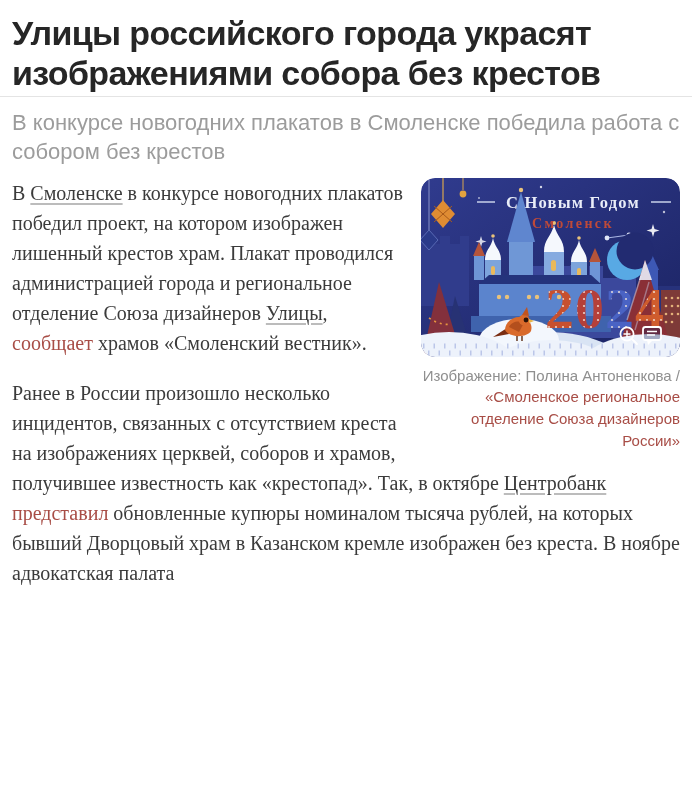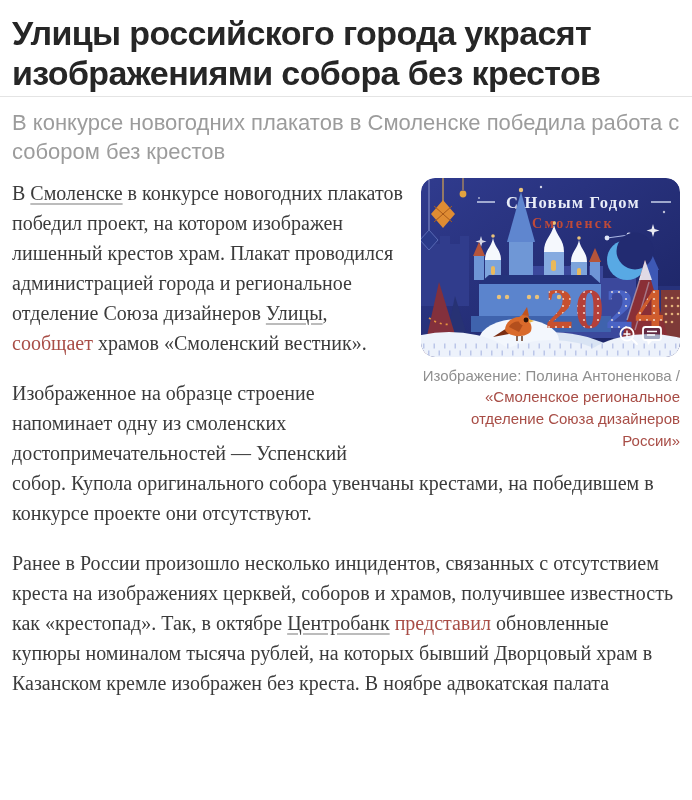--- a/index.html
+++ b/index.html
@@ -254,18 +254,17 @@
           </g>
         </svg>
       </span>
       <figcaption>
         <span>Изображение: Полина Антоненкова / </span><a class="credit-link">«Смоленское региональное отделение Союза дизайнеров России»</a>
       </figcaption>
     </figure>
 
     <div>
         <p><span>В </span><a class="ulink">Смоленске</a><span> в конкурсе новогодних плакатов победил проект, на котором изображен лишенный крестов храм. Плакат проводился администрацией города и региональное отделение Союза дизайнеров </span><a class="ulink">Улицы</a><span>, </span><a class="redlink">сообщает</a><span> храмов «Смоленский вестник».</span></p>
-        <p><span>Изображенное на образце строение напоминает одну из смоленских достопримечательностей — Успенский собор. Купола оригинального собора увенчаны крестами, на победившем в конкурсе проекте они отсутствуют.</span></p>
         <p><span>Ранее в России произошло несколько инцидентов, связанных с отсутствием креста на изображениях церквей, соборов и храмов, получившее известность как «крестопад». Так, в октябре </span><a class="ulink">Центробанк</a><span> </span><a class="redlink">представил</a><span> обновленные купюры номиналом тысяча рублей, на которых бывший Дворцовый храм в Казанском кремле изображен без креста. В ноябре адвокатская палата </span></p>
       </div>
 
   </div>
 </main>
 
 </body></html>

